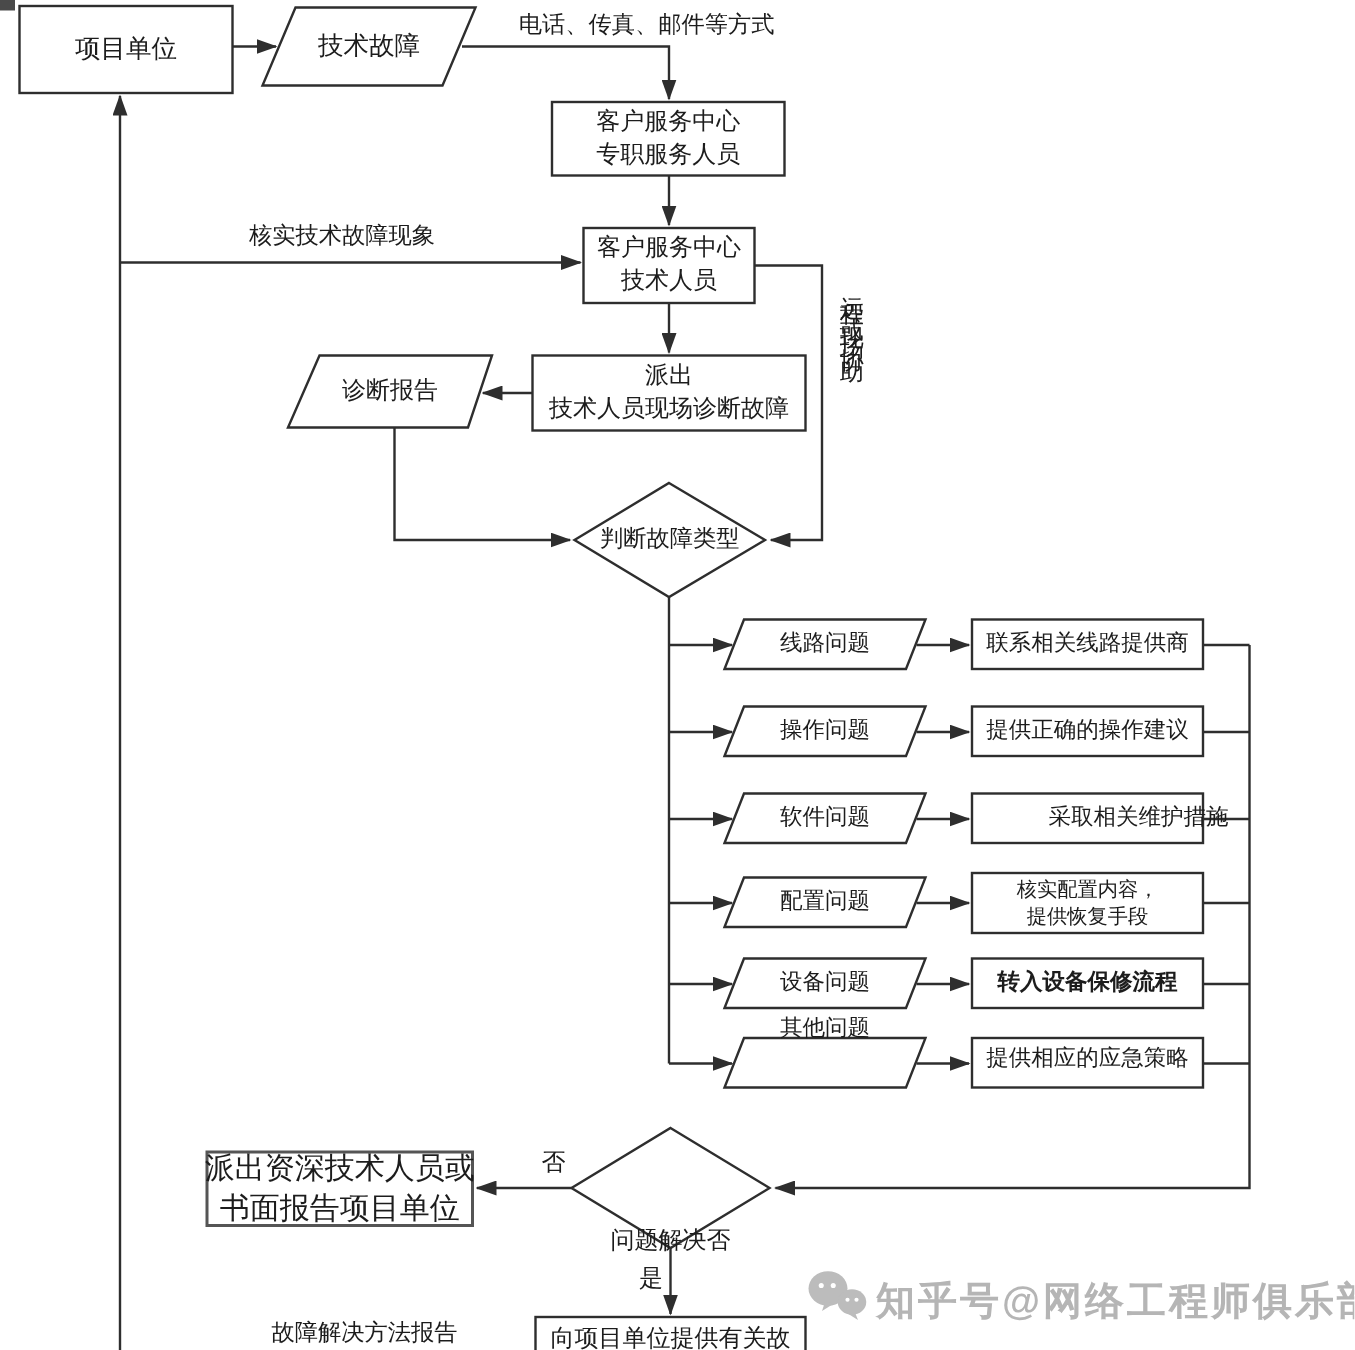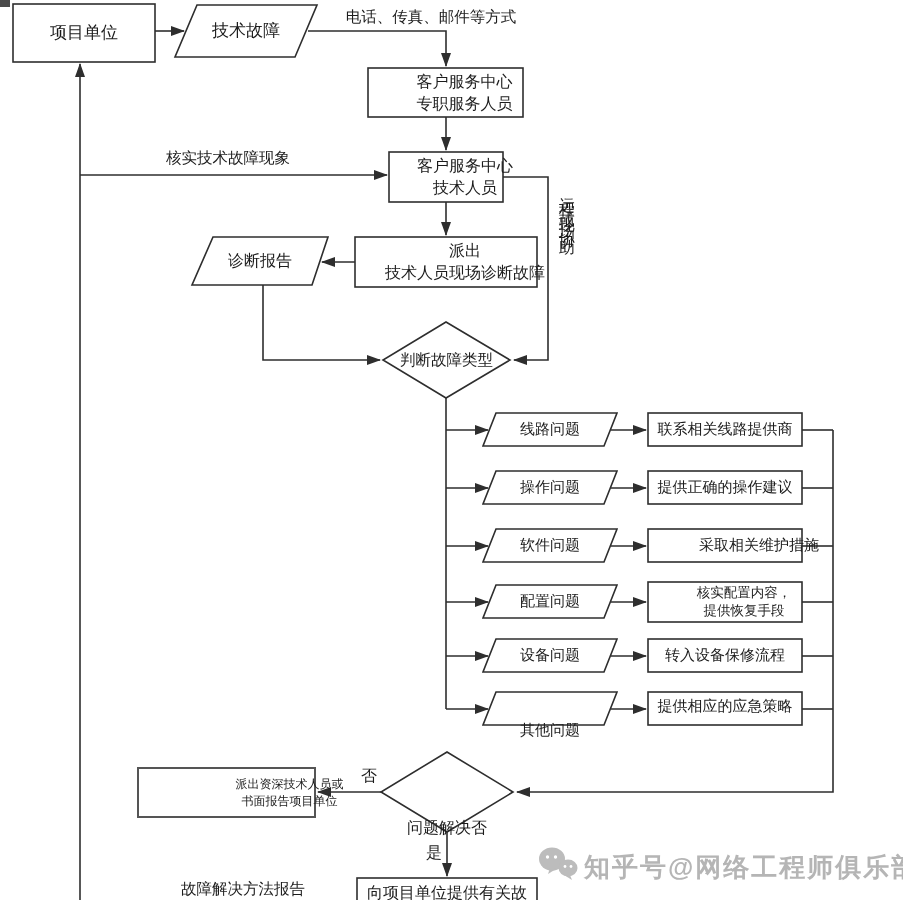--- a/index.html
+++ b/index.html
@@ -7,21 +7,21 @@
     position:relative;width:903px;height:900px;overflow:hidden;
     background:#ffffff;
     font-family:"Liberation Sans","DejaVu Sans",sans-serif;
     color:#1c1c1c;
   }
   #wires{position:absolute;left:0;top:0;}
   .t{
     position:absolute;display:flex;align-items:center;justify-content:center;
     text-align:center;color:#1c1c1c;line-height:1.35;white-space:nowrap;
   }
-  .col{flex-direction:column;padding-left:19px;}
+  .col{flex-direction:column;}
   .vert{
     writing-mode:vertical-rl;letter-spacing:7px;justify-content:flex-start;
     white-space:normal;
   }
   .wm-text{
     position:absolute;font-weight:bold;color:#b5b5b5;letter-spacing:2px;
     white-space:nowrap;
   }
   .artifact{position:absolute;background:#4a4a4a;}
 </style>
@@ -166,32 +166,32 @@
   <div class="t" style="left:483px;top:529px;width:134px;height:33px;font-size:15px;">软件问题</div>
   <div class="t" style="left:648px;top:529px;width:154px;height:33px;font-size:15px;padding-left:34px;">采取相关维护措施</div>
 
   <div class="t" style="left:483px;top:585px;width:134px;height:33px;font-size:15px;">配置问题</div>
   <div class="t col" style="left:648px;top:582px;width:154px;height:40px;font-size:13.5px;line-height:1.3;">
     <span>核实配置内容，</span>
     <span>提供恢复手段</span>
   </div>
 
   <div class="t" style="left:483px;top:639px;width:134px;height:33px;font-size:15px;">设备问题</div>
-  <div class="t" style="left:648px;top:639px;width:154px;height:33px;font-size:15px;">转入设备保修流程</div>
-
-  <div class="t" style="left:483px;top:712px;width:134px;height:36px;font-size:15px;">其他问题</div>
+  <div class="t" style="left:648px;top:639px;width:154px;height:33px;font-size:15px;font-weight:bold;">转入设备保修流程</div>
+
+  <div class="t" style="left:483px;top:668px;width:134px;height:36px;font-size:15px;">其他问题</div>
   <div class="t" style="left:648px;top:692px;width:154px;height:28px;font-size:15px;">提供相应的应急策略</div>
 
   <div class="t" style="left:381px;top:788px;width:132px;height:80px;font-size:16px;">问题解决否</div>
 
   <div class="t" style="left:356px;top:766px;width:26px;height:20px;font-size:16px;">否</div>
 
   <div class="t" style="left:421px;top:843px;width:26px;height:20px;font-size:16px;">是</div>
 
-  <div class="t col" style="left:138px;top:768px;width:177px;height:49px;font-size:12px;margin-left:44px;">
+  <div class="t col" style="left:138px;top:768px;width:177px;height:49px;font-size:20px;">
     <span>派出资深技术人员或</span>
     <span>书面报告项目单位</span>
   </div>
 
   <div class="t" style="left:173px;top:880px;width:140px;height:19px;font-size:15.5px;">故障解决方法报告</div>
 
   <div class="t" style="left:357px;top:879px;width:180px;height:28px;font-size:16px;">向项目单位提供有关故</div>
 
   <div class="wm-text" style="left:584px;top:850px;font-size:26px;">知乎号@网络工程师俱乐部</div>
 

